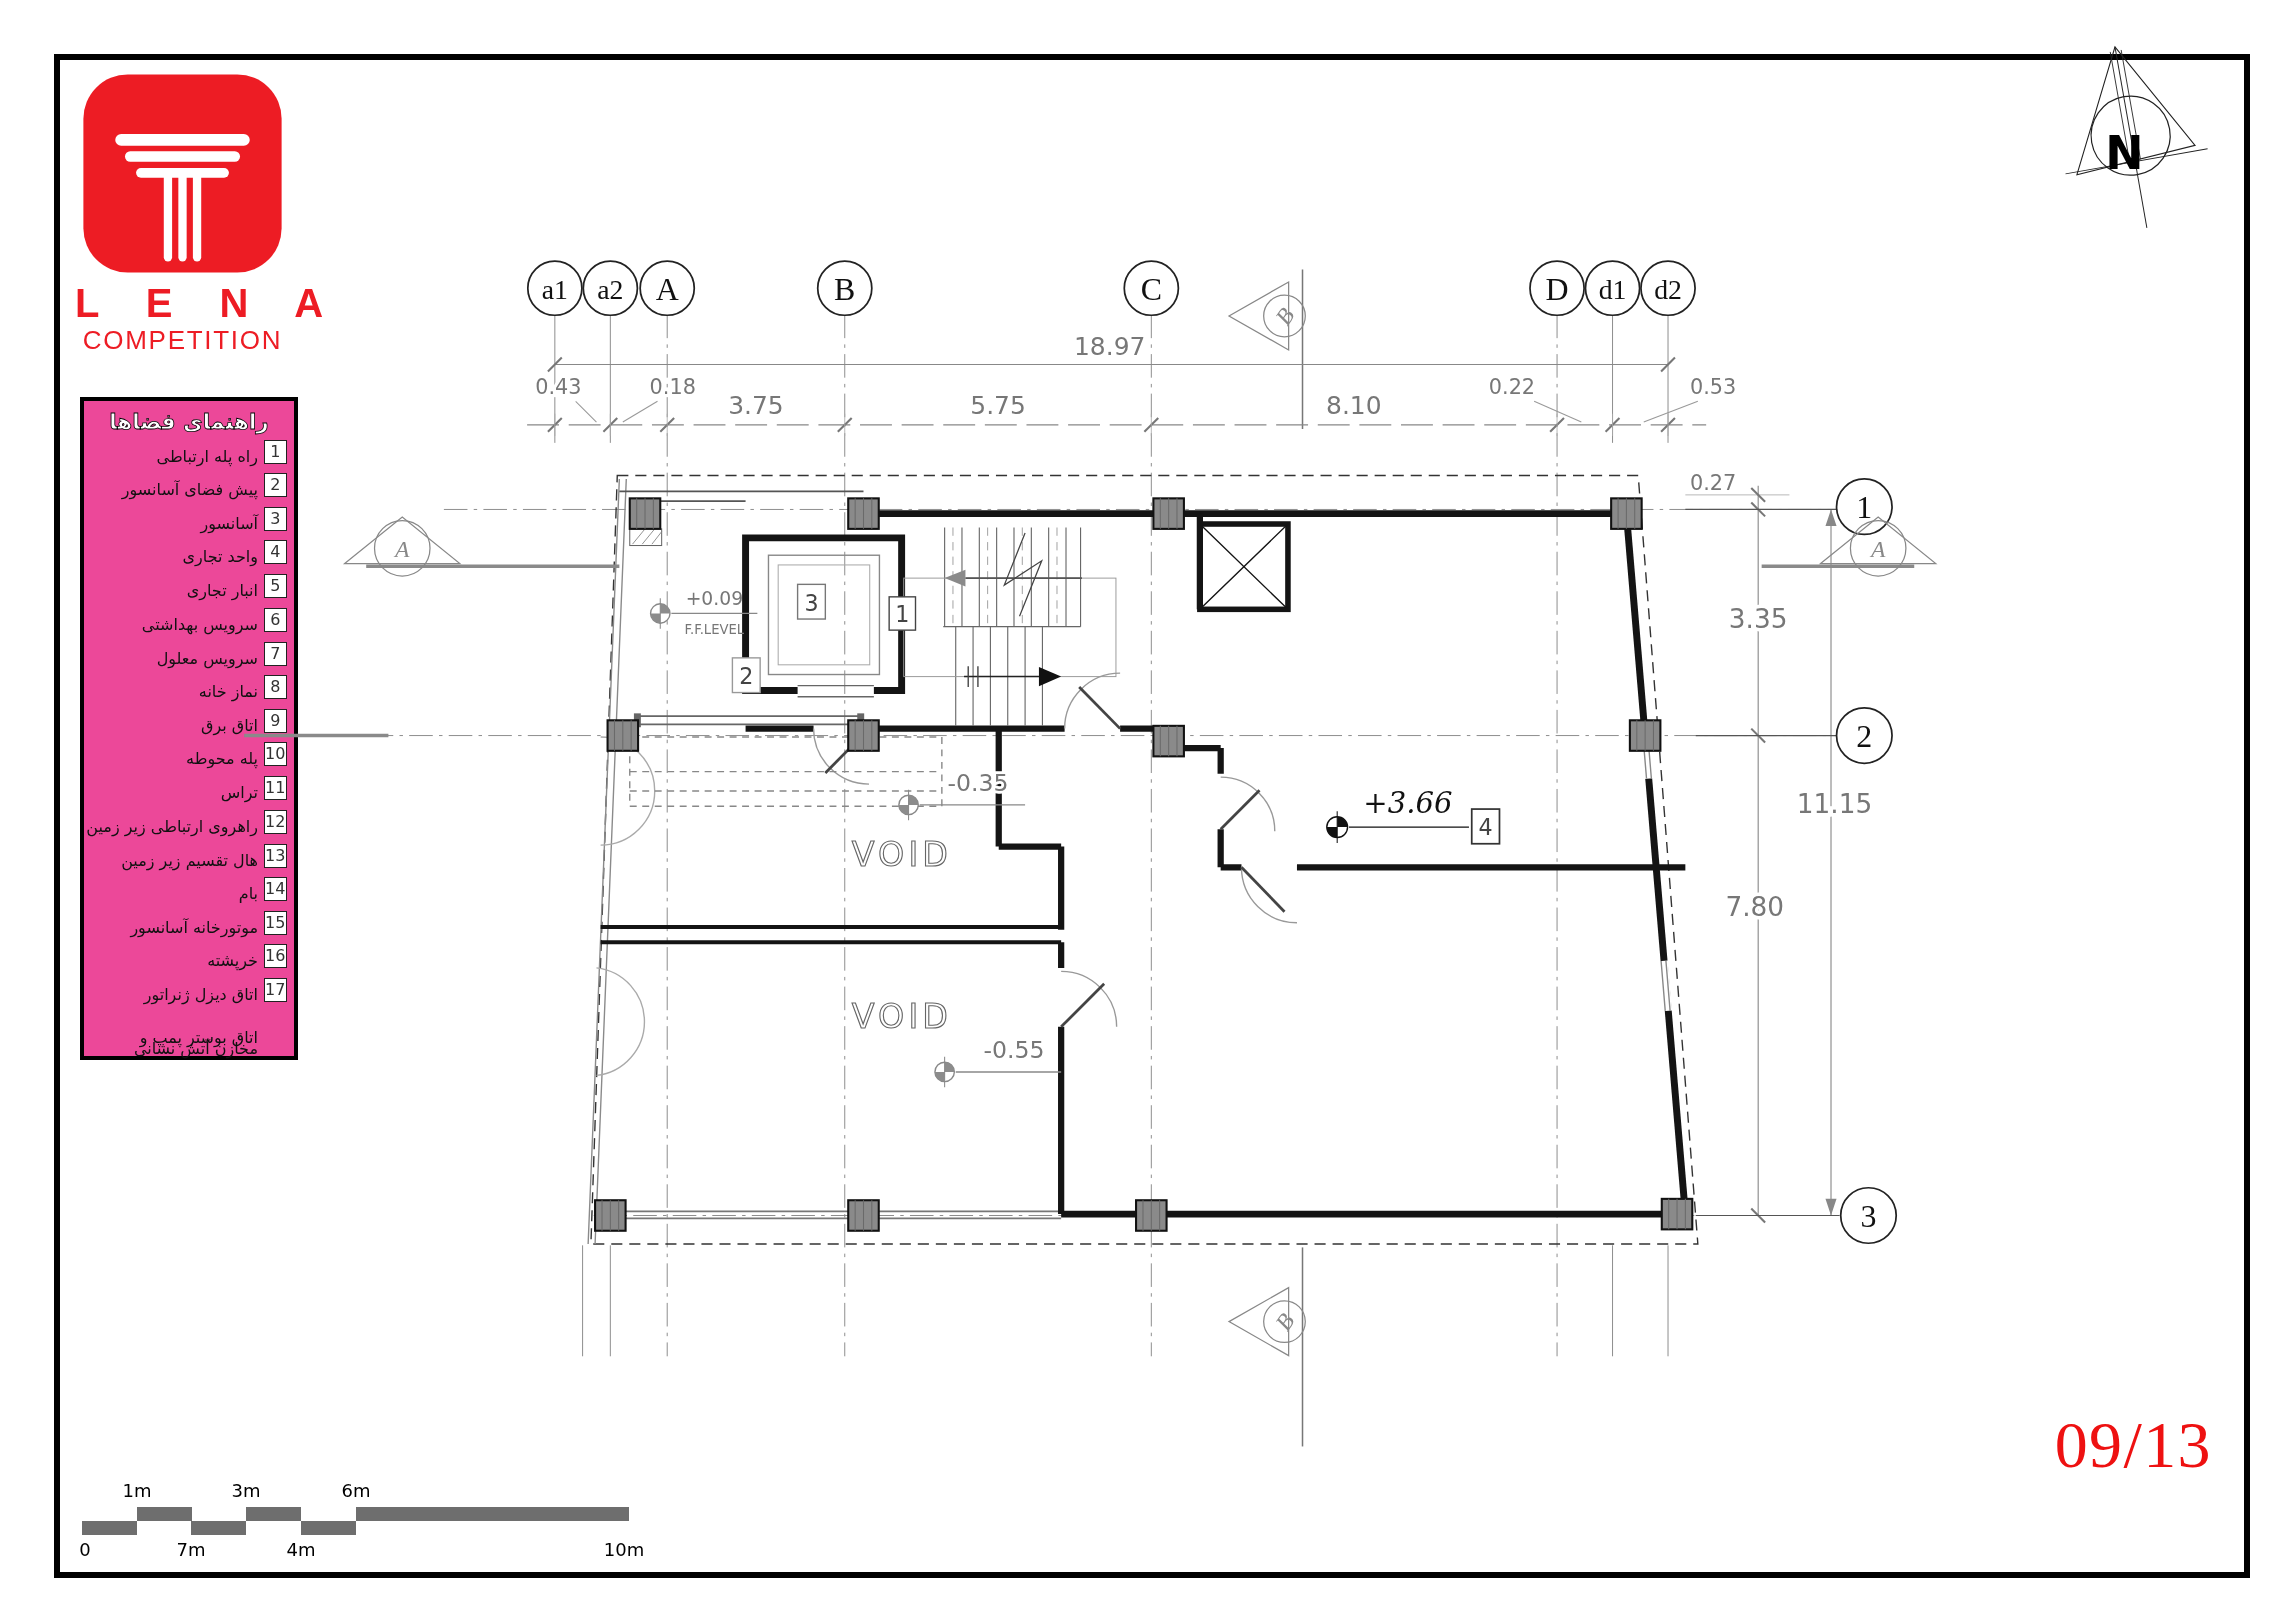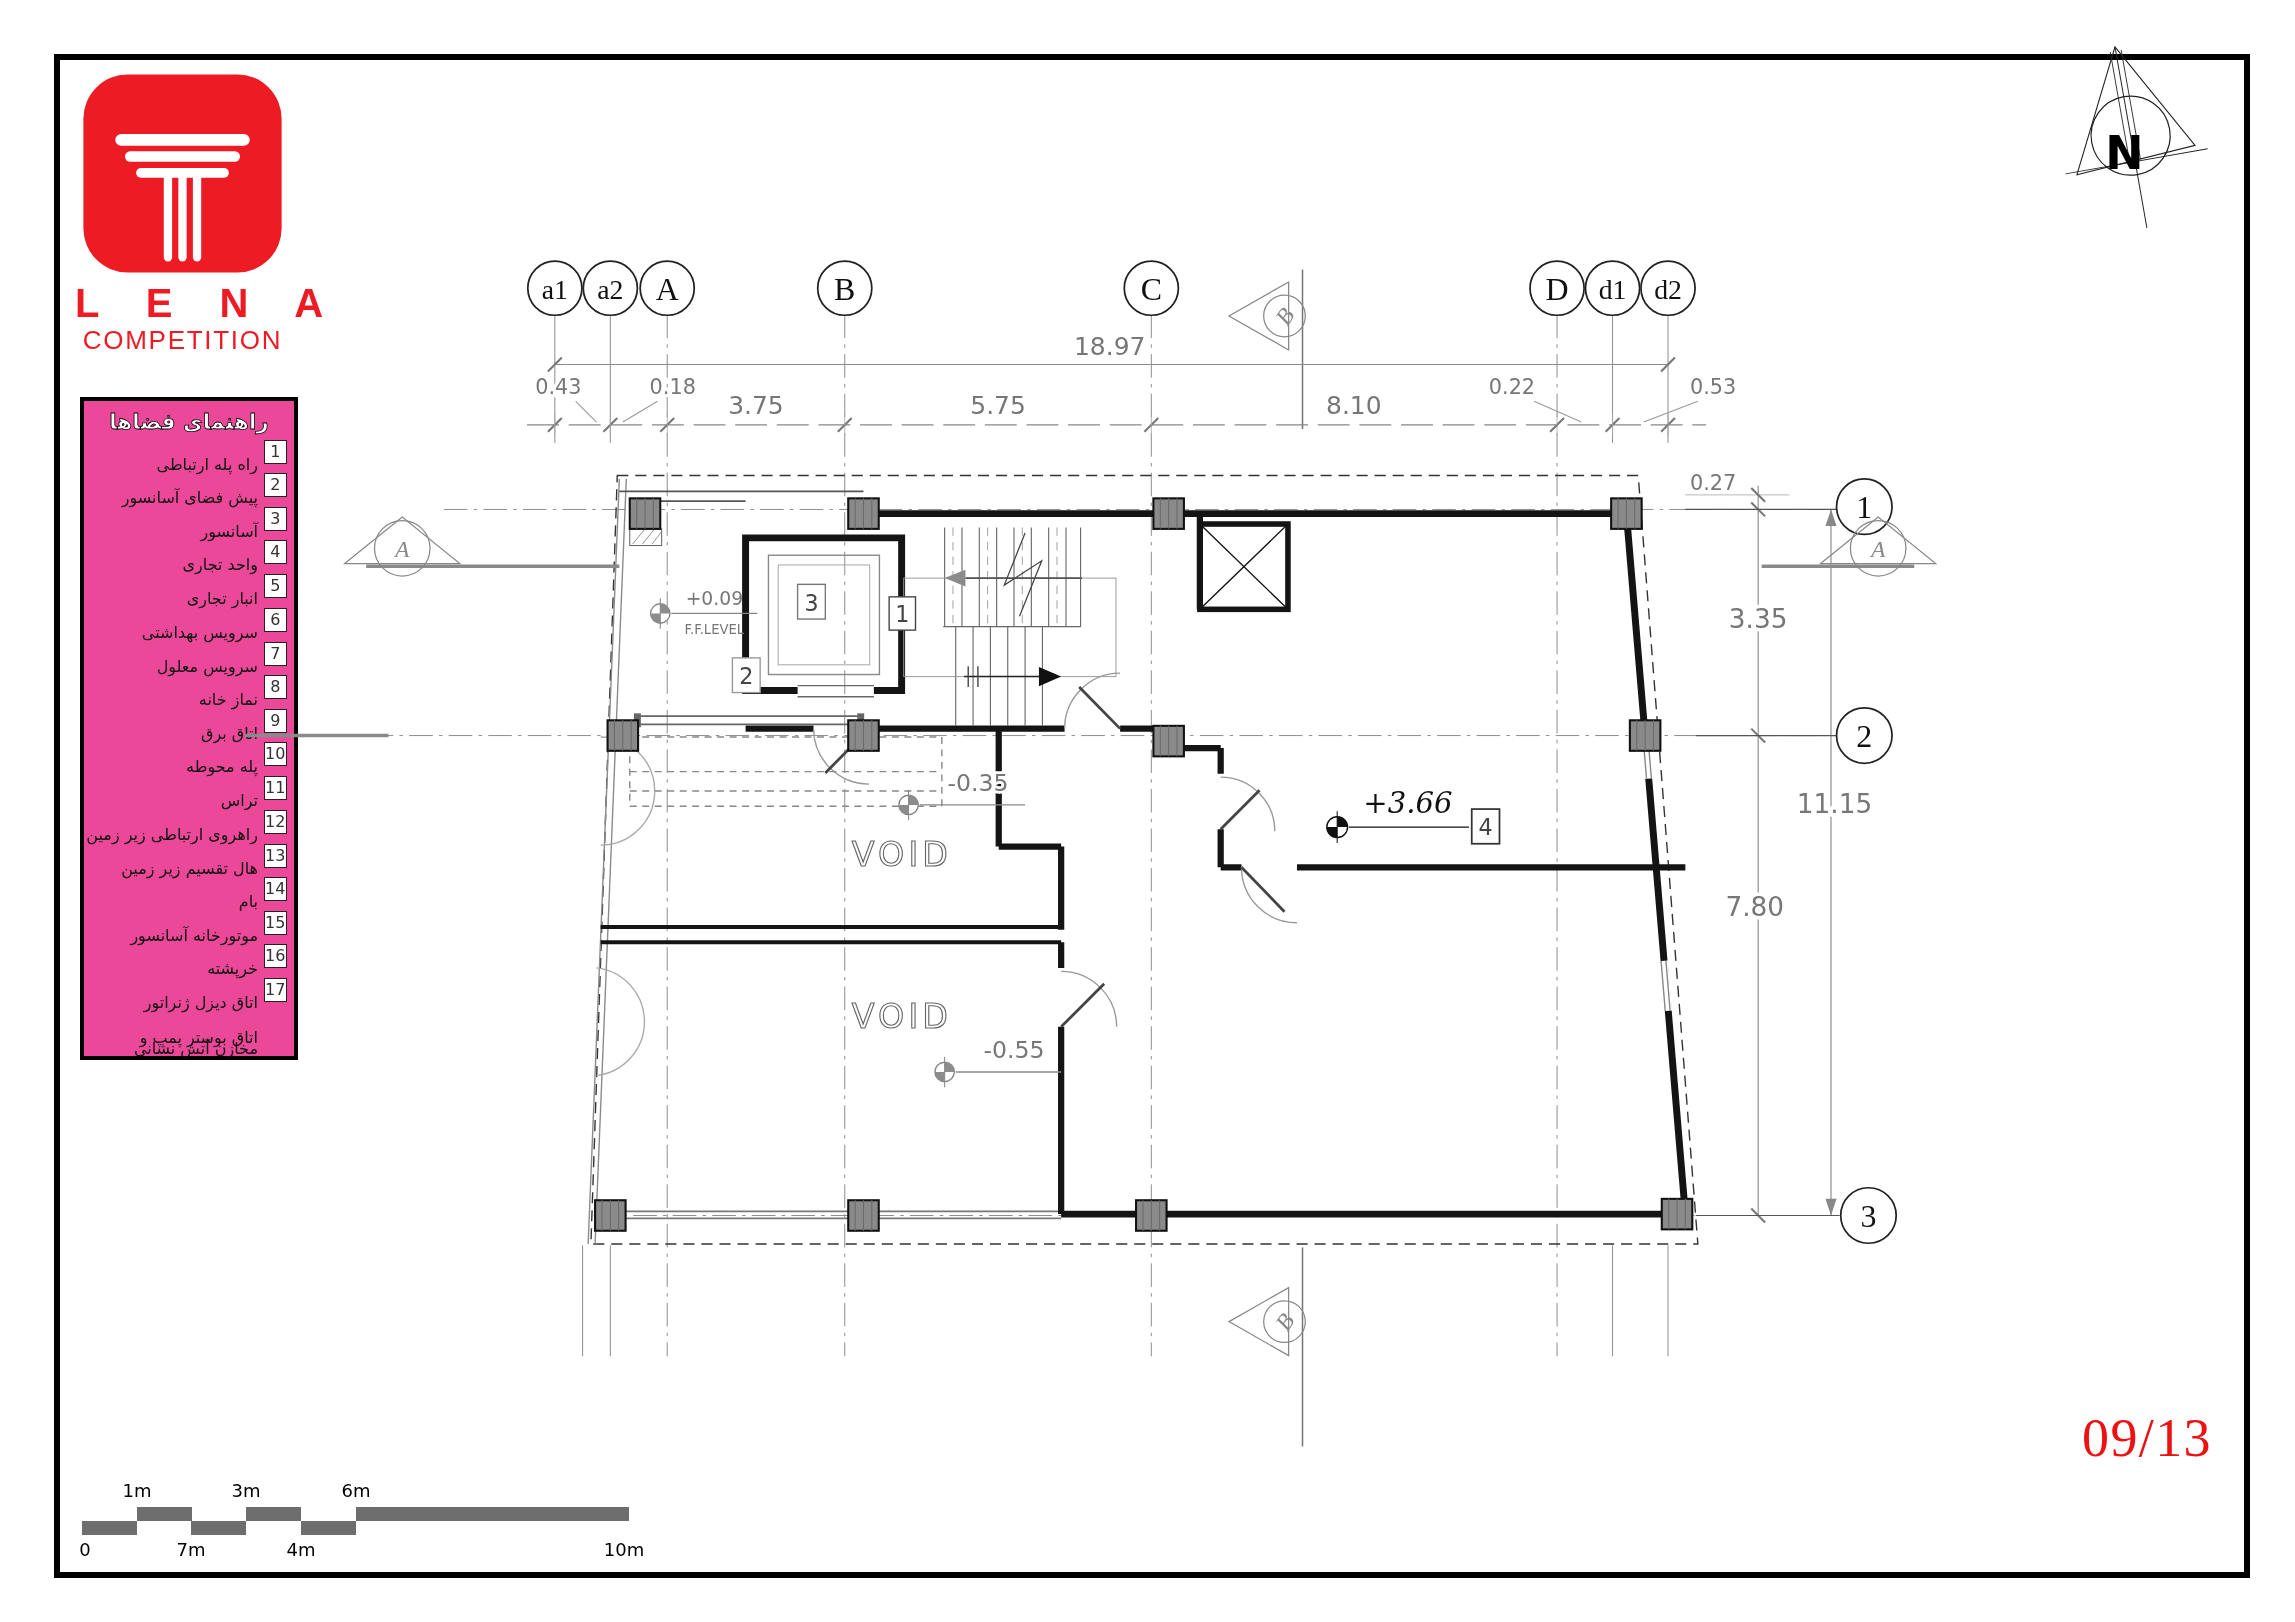--- a/index.html
+++ b/index.html
@@ -12,29 +12,29 @@
                font-family:"Liberation Sans",sans-serif;white-space:nowrap;}
   .logo .sub{color:#ED1C24;font-size:26px;font-weight:400;letter-spacing:1.7px;margin-top:-1.4px;
              font-family:"Liberation Sans",sans-serif;white-space:nowrap;}
   
   .legend{position:absolute;left:80px;top:397px;width:210px;height:655px;border:4.9px solid #000;background:#ec4899;}
   .legend .ltitle{position:absolute;top:8.3px;left:0;right:0;text-align:center;font-size:21.5px;font-weight:700;
         direction:rtl;color:#fff;-webkit-text-stroke:0.8px #000;letter-spacing:0.7px;}
   .lrow{position:absolute;right:0;left:0;height:30.5px;}
   .lnum{position:absolute;right:7px;top:0;width:21.5px;height:21.5px;border:1.4px solid #222;background:#fff;
         text-align:center;line-height:21px;font-size:16px;color:#333;}
-  .llbl{position:absolute;right:36px;top:15px;direction:rtl;text-align:right;font-size:16px;color:#111;
+  .llbl{position:absolute;right:36px;top:7px;direction:rtl;text-align:right;font-size:16px;color:#111;
         white-space:nowrap;}
   .llbl2{position:absolute;right:36px;direction:rtl;text-align:right;font-size:16px;color:#111;white-space:nowrap;}
   
   .sb-seg{position:absolute;background:#6e6e6e;}
   .sb-lab{position:absolute;font-size:18px;color:#000;transform:translateX(-50%);white-space:nowrap;}
   
   .sheetno{position:absolute;right:83px;top:1407px;font-family:"Liberation Serif",serif;
-           font-size:54px;color:#EE1111;letter-spacing:1.4px;}
+           font-size:66px;color:#EE1111;letter-spacing:1.4px;}
   .caption{position:absolute;right:86px;top:1489px;font-size:43px;font-weight:700;direction:rtl;
            color:#fff;-webkit-text-stroke:1px #000;word-spacing:12.5px;letter-spacing:0.7px;white-space:nowrap;}
   svg text{font-family:"DejaVu Sans",sans-serif;}
   .dimtx{fill:#777;font-size:36px;paint-order:stroke;stroke:#fff;stroke-width:10px;text-anchor:middle;}
   .dimsm{fill:#777;font-size:30px;paint-order:stroke;stroke:#fff;stroke-width:9px;text-anchor:middle;}
   .bub{fill:#111;font-size:46px;text-anchor:middle;font-family:"Liberation Serif",serif;}
   .bubsm{fill:#111;font-size:40px;text-anchor:middle;font-family:"Liberation Serif",serif;}
   .tagtx{fill:#444;font-size:32px;text-anchor:middle;}
   .lvltx{fill:#777;font-size:34px;text-anchor:middle;paint-order:stroke;stroke:#fff;stroke-width:8px;}
   .voidtx{fill:none;stroke:#666;stroke-width:1.6px;font-size:48px;letter-spacing:6px;}

